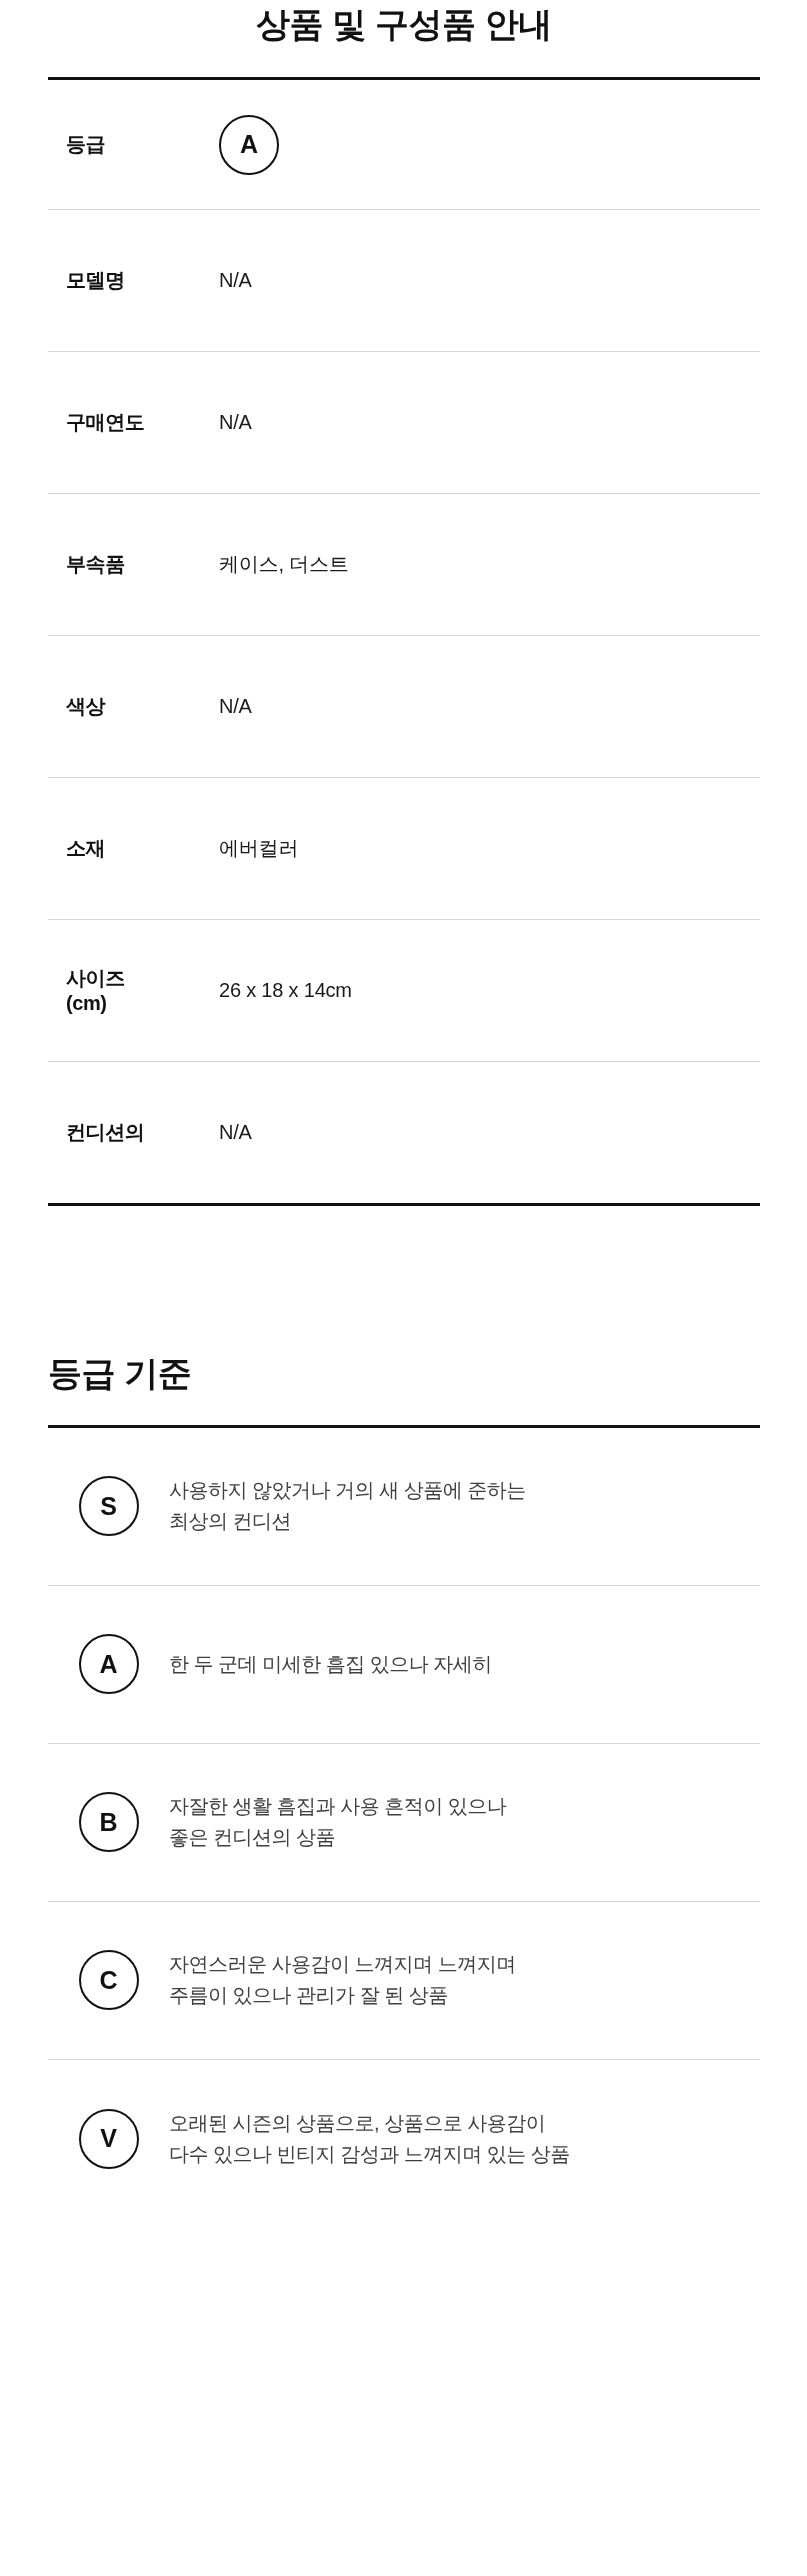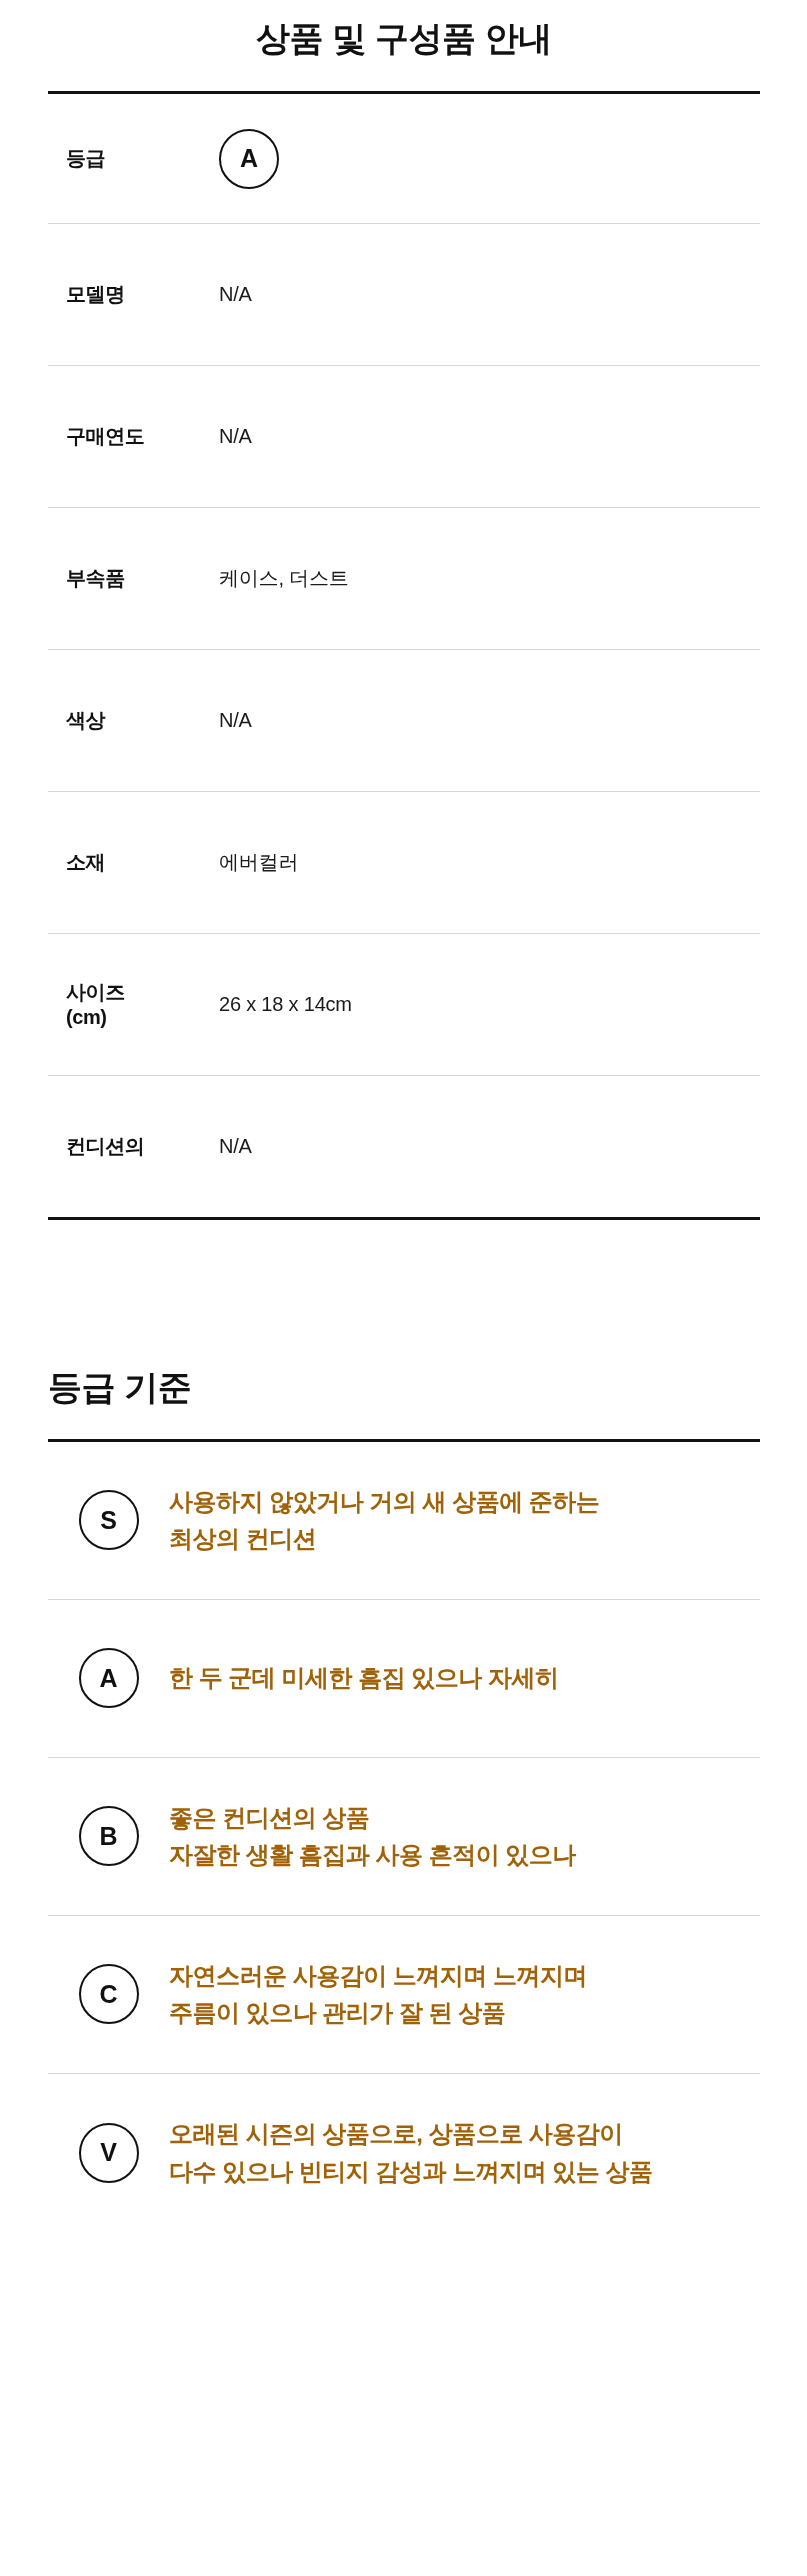--- a/index.html
+++ b/index.html
@@ -25,21 +25,21 @@
   
   .section-one {
     padding: 0 48px;
     box-sizing: border-box;
   }
   .main-title {
     text-align: center;
     font-size: 34px;
     font-weight: 700;
     letter-spacing: -0.4px;
-    padding-top: 16px;
+    padding-top: 2px;
     padding-bottom: 29px;
     color: #111111;
   }
   .spec-table {
     width: 100%;
     border-collapse: collapse;
     border-top: 3.2px solid #111111;
     border-bottom: 3.2px solid #111111;
     table-layout: fixed;
   }
@@ -132,26 +132,25 @@
     display: flex;
     align-items: center;
     justify-content: center;
     font-size: 25px;
     font-weight: 600;
     color: #111111;
     box-sizing: border-box;
   }
   .grade-desc {
     flex: 1 1 auto;
-    font-size: 24px;
+    font-size: 20px;
     line-height: 1.55;
-    color: #a16207;
+    color: #404040;
     letter-spacing: -0.5px;
     padding-right: 8px;
-    font-weight: bold;
   }
   .grade-desc .line { display: block; }
 </style>
 </head>
 <body>
 
 <div class="page">
 
   <div class="section-one">
     <div class="main-title">상품 및 구성품 안내</div>
@@ -223,22 +222,22 @@
         <div class="grade-desc">
           <span class="line">한 두 군데 미세한 흠집 있으나 자세히</span>
         </div>
       </div>
 
       <div class="grade-row">
         <div class="circle-cell">
           <div class="grade-circle">B</div>
         </div>
         <div class="grade-desc">
+          <span class="line">자잘한 생활 흠집과 사용 흔적이 있으나</span>
           <span class="line">좋은 컨디션의 상품</span>
-          <span class="line">자잘한 생활 흠집과 사용 흔적이 있으나</span>
         </div>
       </div>
 
       <div class="grade-row">
         <div class="circle-cell">
           <div class="grade-circle">C</div>
         </div>
         <div class="grade-desc">
           <span class="line">자연스러운 사용감이 느껴지며 느껴지며</span>
           <span class="line">주름이 있으나 관리가 잘 된 상품</span>

